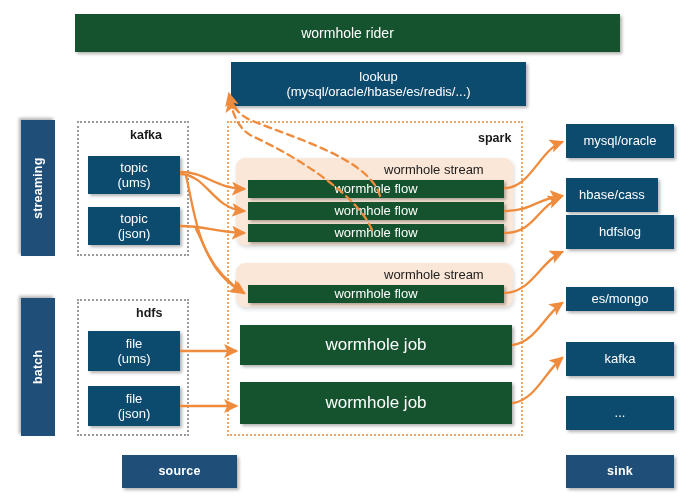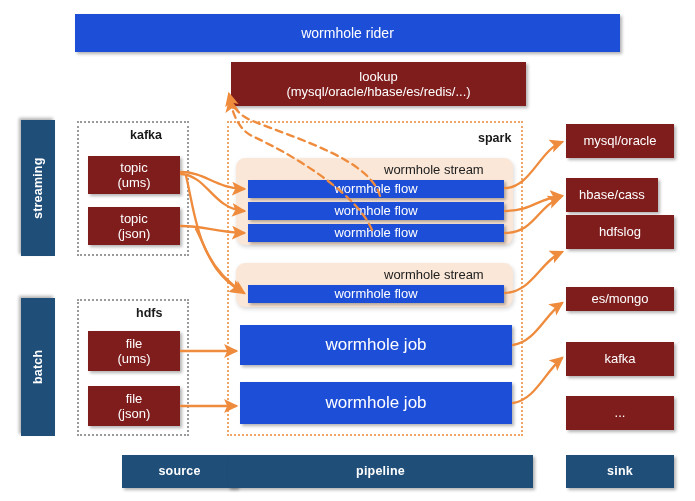--- a/index.html
+++ b/index.html
@@ -22,22 +22,22 @@
   
   .box {
     display: flex;
     align-items: center;
     justify-content: center;
     text-align: center;
     color: #ffffff;
     line-height: 1.18;
     box-shadow: 2px 2px 3px rgba(0,0,0,0.30);
   }
-  .brown  { background: #1d4ed8; }
-  .gray   { background: #7f1d1d; }
+  .brown  { background: #14532d; }
+  .gray   { background: #0c4a6e; }
   .blue   { background: #1f4e79; font-weight: bold; letter-spacing: .2px; }
 
   .rider     { font-size: 14px; }
   .lookup    { font-size: 13px; flex-direction: column; }
   .srcbox    { font-size: 13px; flex-direction: column; }
   .sinkbox   { font-size: 13px; }
   .flowbox   { font-size: 13px; }
   .jobbox    { font-size: 17px; }
   .bottombar { font-size: 12.5px; }
 
@@ -139,21 +139,20 @@
   <div class="abs box brown jobbox" style="left:240px; top:382px; width:272px; height:42px;">wormhole job</div>
 
   <div class="abs box gray sinkbox" style="left:566px; top:124px; width:108px; height:34px;text-align:right;">mysql/oracle</div>
   <div class="abs box gray sinkbox" style="left:566px; top:178px; width:92px; height:34px;">hbase/cass</div>
   <div class="abs box gray sinkbox" style="left:566px; top:215px; width:108px; height:34px;">hdfslog</div>
   <div class="abs box gray sinkbox" style="left:566px; top:287px; width:108px; height:24px;">es/mongo</div>
   <div class="abs box gray sinkbox" style="left:566px; top:342px; width:108px; height:34px;">kafka</div>
   <div class="abs box gray sinkbox" style="left:566px; top:396px; width:108px; height:34px;">...</div>
 
   <div class="abs box blue bottombar" style="left:78px; top:455px; width:115px; height:33px;margin-left:44px;">source</div>
-  <div class="abs box blue bottombar" style="left:228px; top:455px; width:305px; height:33px;">pipeline</div>
   <div class="abs box blue bottombar" style="left:566px; top:455px; width:108px; height:33px;">sink</div>
 
   <svg class="overlay" viewBox="0 0 695 501">
     <defs>
       <marker id="ah" markerWidth="7" markerHeight="7" refX="5.2" refY="3" orient="auto" markerUnits="strokeWidth">
         <path d="M0,0 L6.2,3 L0,6 L1.4,3 z" fill="#ef8b3c"></path>
       </marker>
       <marker id="ahd" markerWidth="7" markerHeight="7" refX="5.2" refY="3" orient="auto" markerUnits="strokeWidth">
         <path d="M0,0 L6.2,3 L0,6 L1.4,3 z" fill="#ef8b3c"></path>
       </marker>

